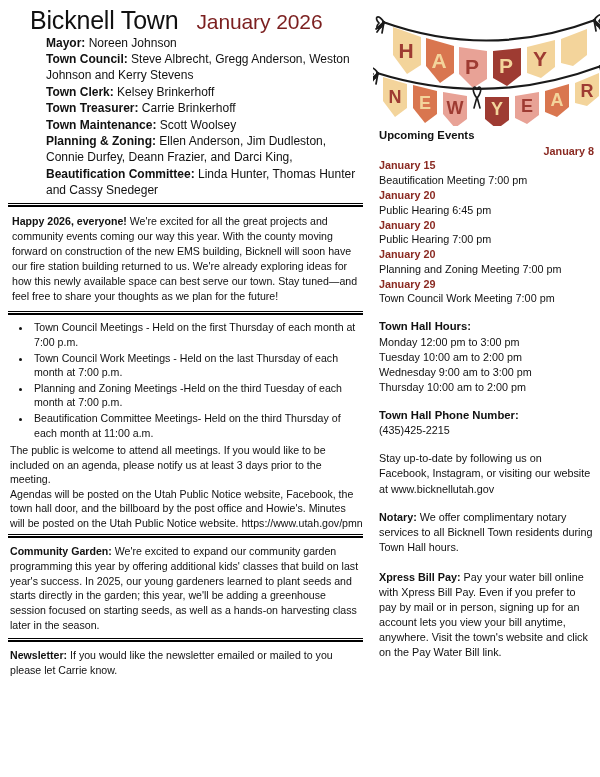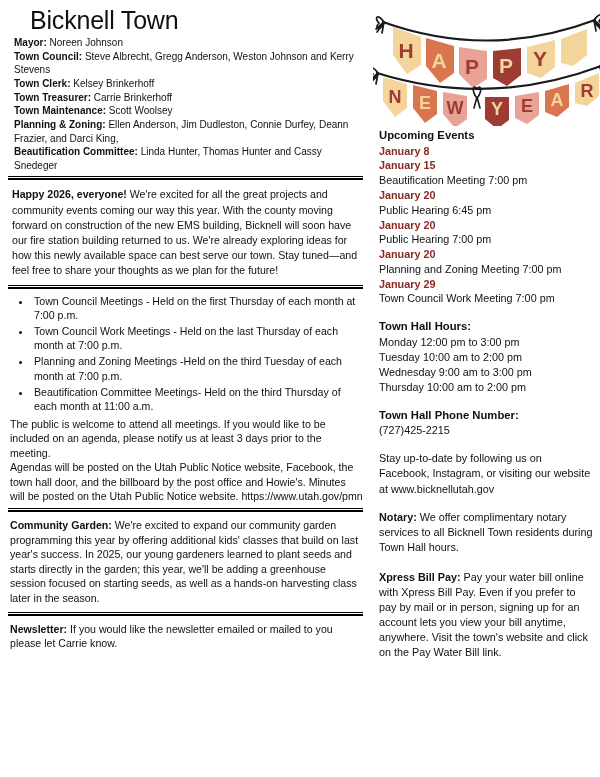--- a/index.html
+++ b/index.html
@@ -58,23 +58,24 @@
   }
   .issue-date {
     font-size: 21px;
     font-weight: 400;
     letter-spacing: -0.1px;
     white-space: nowrap;
   }
 
   
   .officials {
-    font-size: 10px;
+    font-size: 12px;
     line-height: 1.33;
     padding-left: 6px;
+    margin-left: 32px;
   }
   .officials .row { margin: 0 0 0.5px 0; }
   .officials b { font-weight: 700; }
 
   
   .rule-double {
     margin: 4px 0 4px 0;
     border: 0;
     height: 4px;
     position: relative;
@@ -180,20 +181,21 @@
 </style>
 </head>
 <body>
 
 <div class="page">
 
   <div class="col-left">
 
     <div class="masthead">
       <div class="town-name">Bicknell Town</div>
+      <div class="issue-date" style="color: rgb(123, 31, 31);">January 2026</div>
     </div>
 
     <div class="officials">
       <div class="row">
         <b>Mayor:</b><span> Noreen Johnson</span>
       </div>
       <div class="row">
         <b>Town Council:</b><span> Steve Albrecht, Gregg Anderson, Weston Johnson and Kerry Stevens</span>
       </div>
       <div class="row">
@@ -337,21 +339,21 @@
           <path d="M202,83 L226,73 L226,96 L214,106 L202,103 Z" fill="#F3D49B"></path>
           <text x="214" y="97" font-family="'Liberation Sans',sans-serif" font-size="18" font-weight="700" fill="#9E3B32" text-anchor="middle">R</text>
         </g>
       </svg>
     </div>
 
     <div class="rc-heading">Upcoming Events</div>
 
     <div class="events">
       <div>
-        <div class="event-date" style="color: rgb(138, 42, 34);">January 8</div>
+        <div class="event-date" style="color: rgb(138, 42, 34); text-align: right;">January 8</div>
       </div>
       <div>
         <div class="event-date" style="color: rgb(138, 42, 34);">January 15</div>
         <div class="event-desc">Beautification Meeting 7:00 pm</div>
       </div>
       <div>
         <div class="event-date" style="color: rgb(138, 42, 34);">January 20</div>
         <div class="event-desc">Public Hearing  6:45 pm</div>
       </div>
       <div>
@@ -374,21 +376,21 @@
     <div class="hours-list">
       <div>Monday 12:00 pm to 3:00 pm</div>
       <div>Tuesday 10:00 am to 2:00 pm</div>
       <div>Wednesday 9:00 am to 3:00 pm</div>
       <div>Thursday 10:00 am to 2:00 pm</div>
     </div>
 
     <div class="spacer-md"></div>
 
     <div class="rc-heading">Town Hall Phone Number:</div>
-    <div class="rc-block">(727)425-2215</div>
+    <div class="rc-block">(435)425-2215</div>
 
     <div class="spacer-md"></div>
 
     <div class="rc-block">Stay up-to-date by following us on Facebook, Instagram, or visiting our website at www.bicknellutah.gov</div>
 
     <div class="spacer-md"></div>
 
     <div class="rc-block">
       <b>Notary:</b><span> We offer complimentary notary services to all Bicknell Town residents during Town Hall hours.</span>
     </div>

